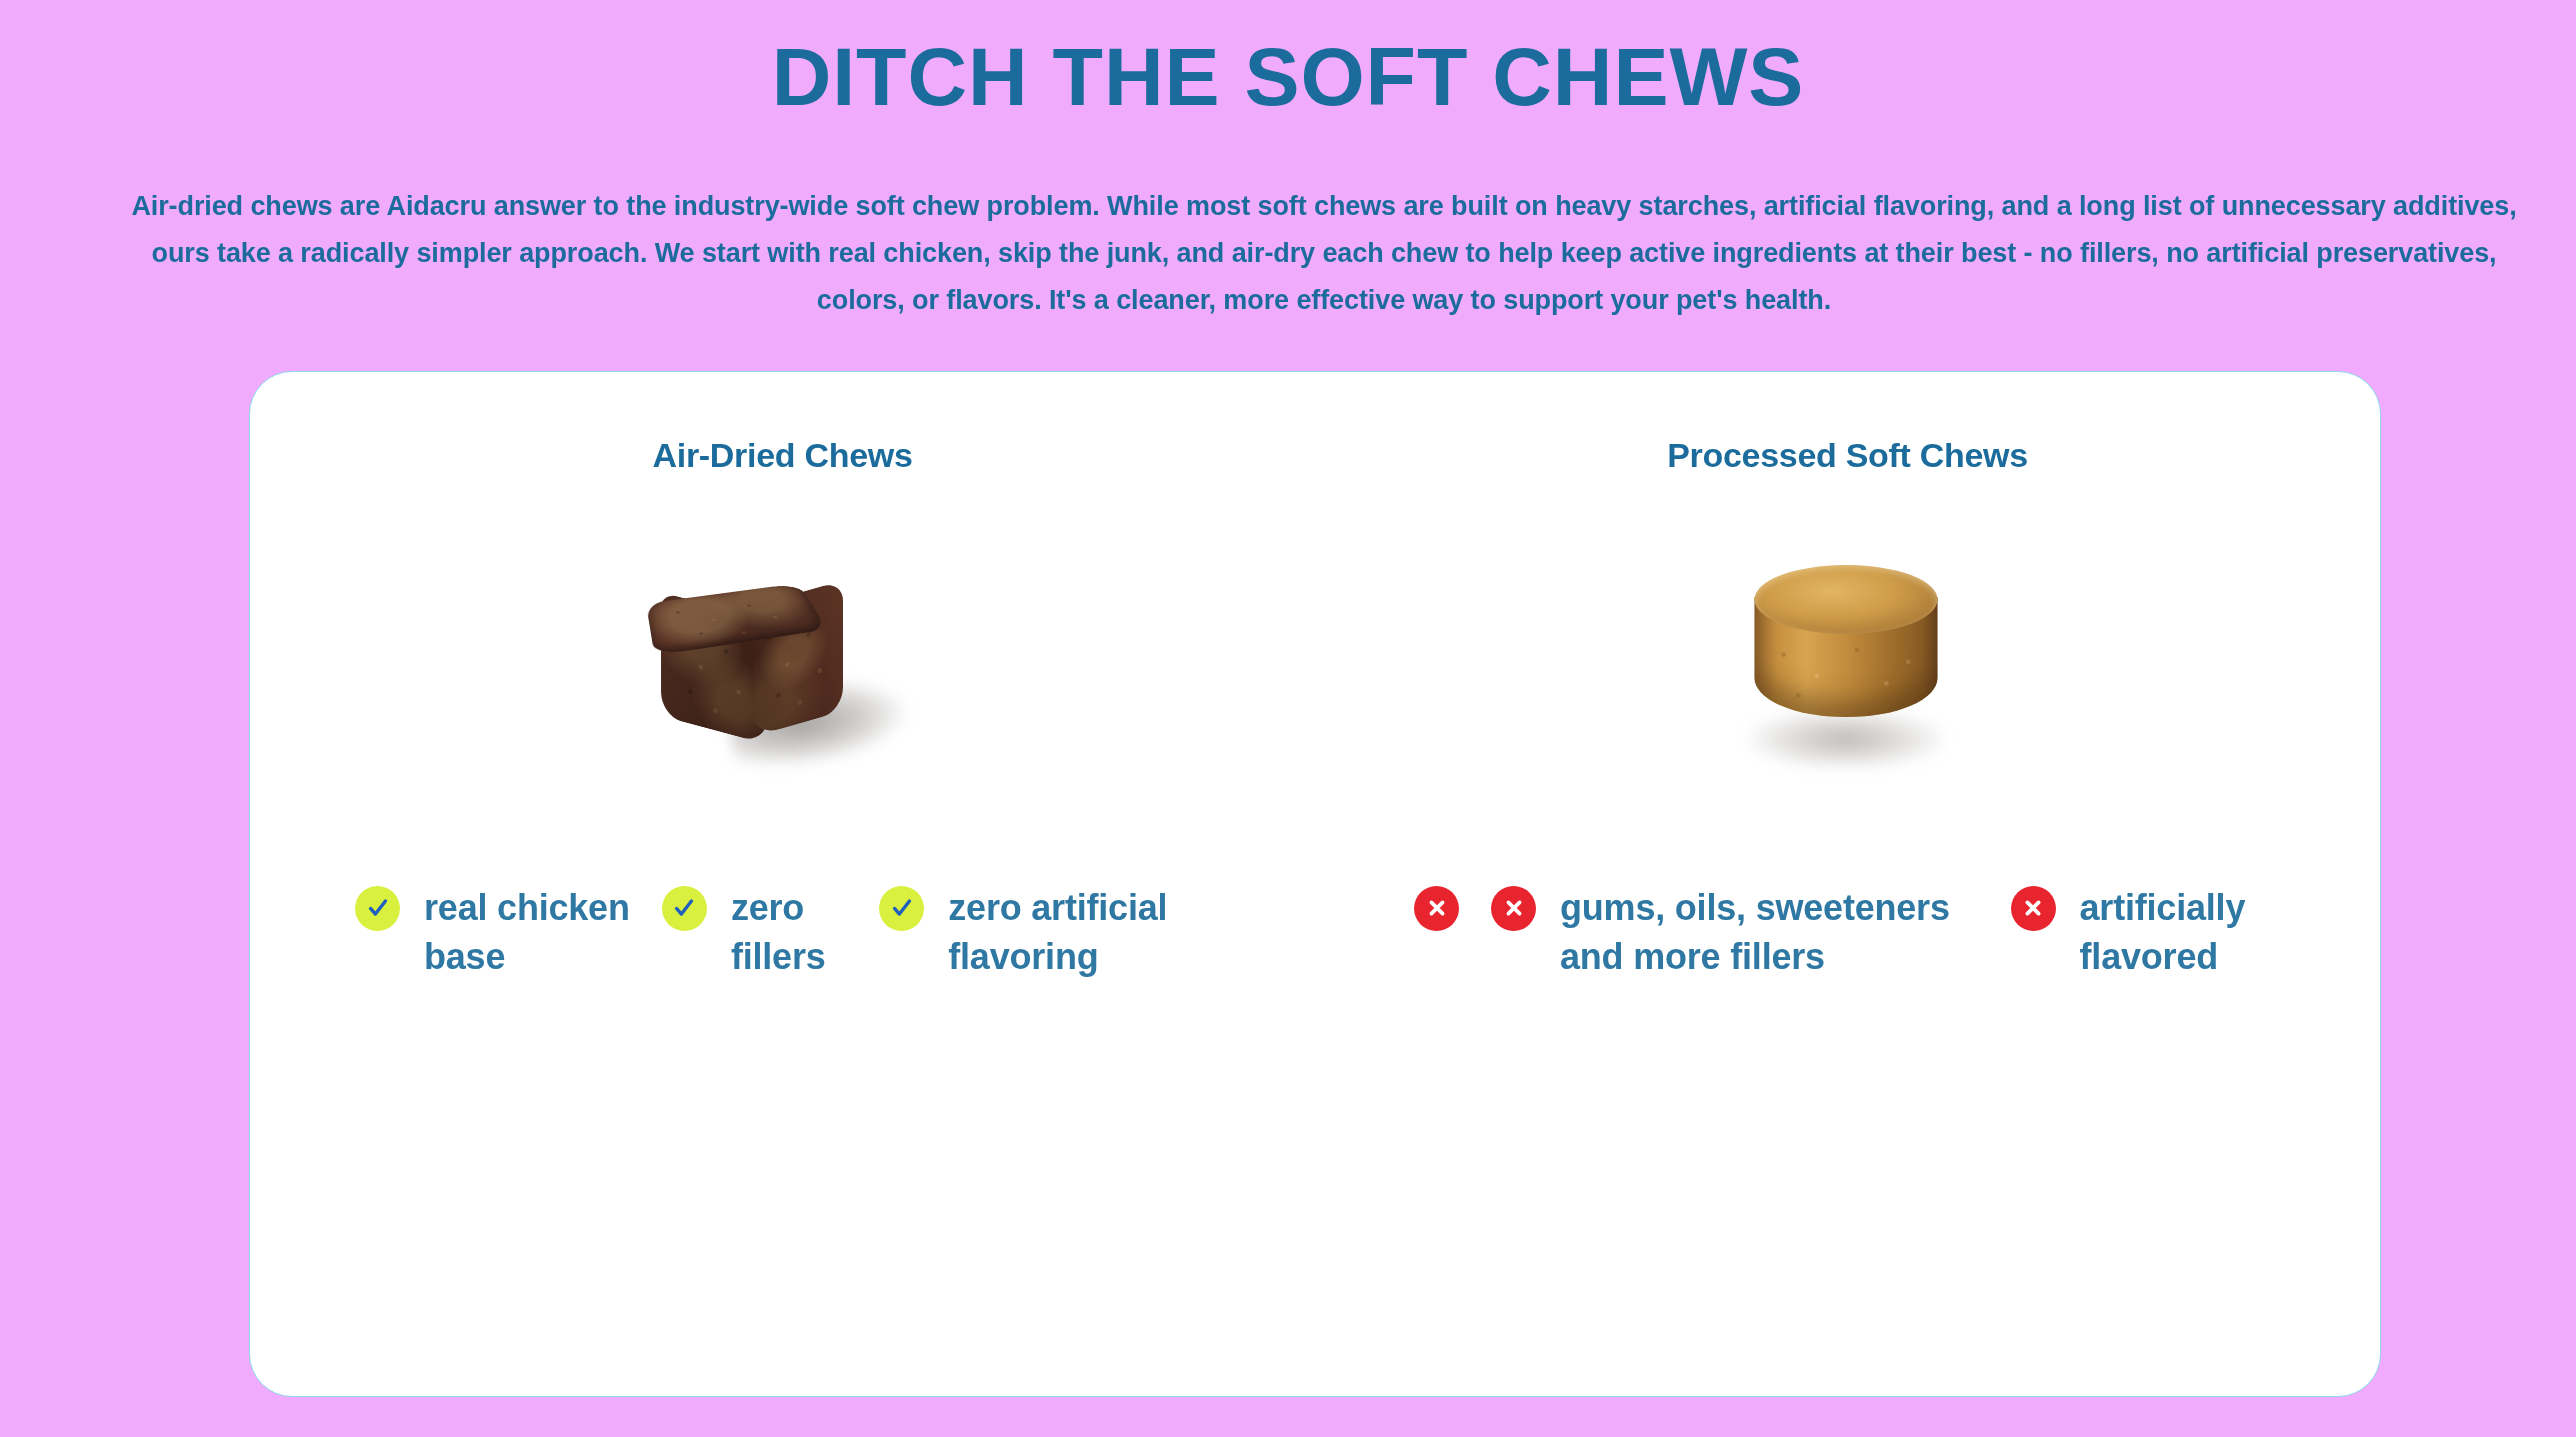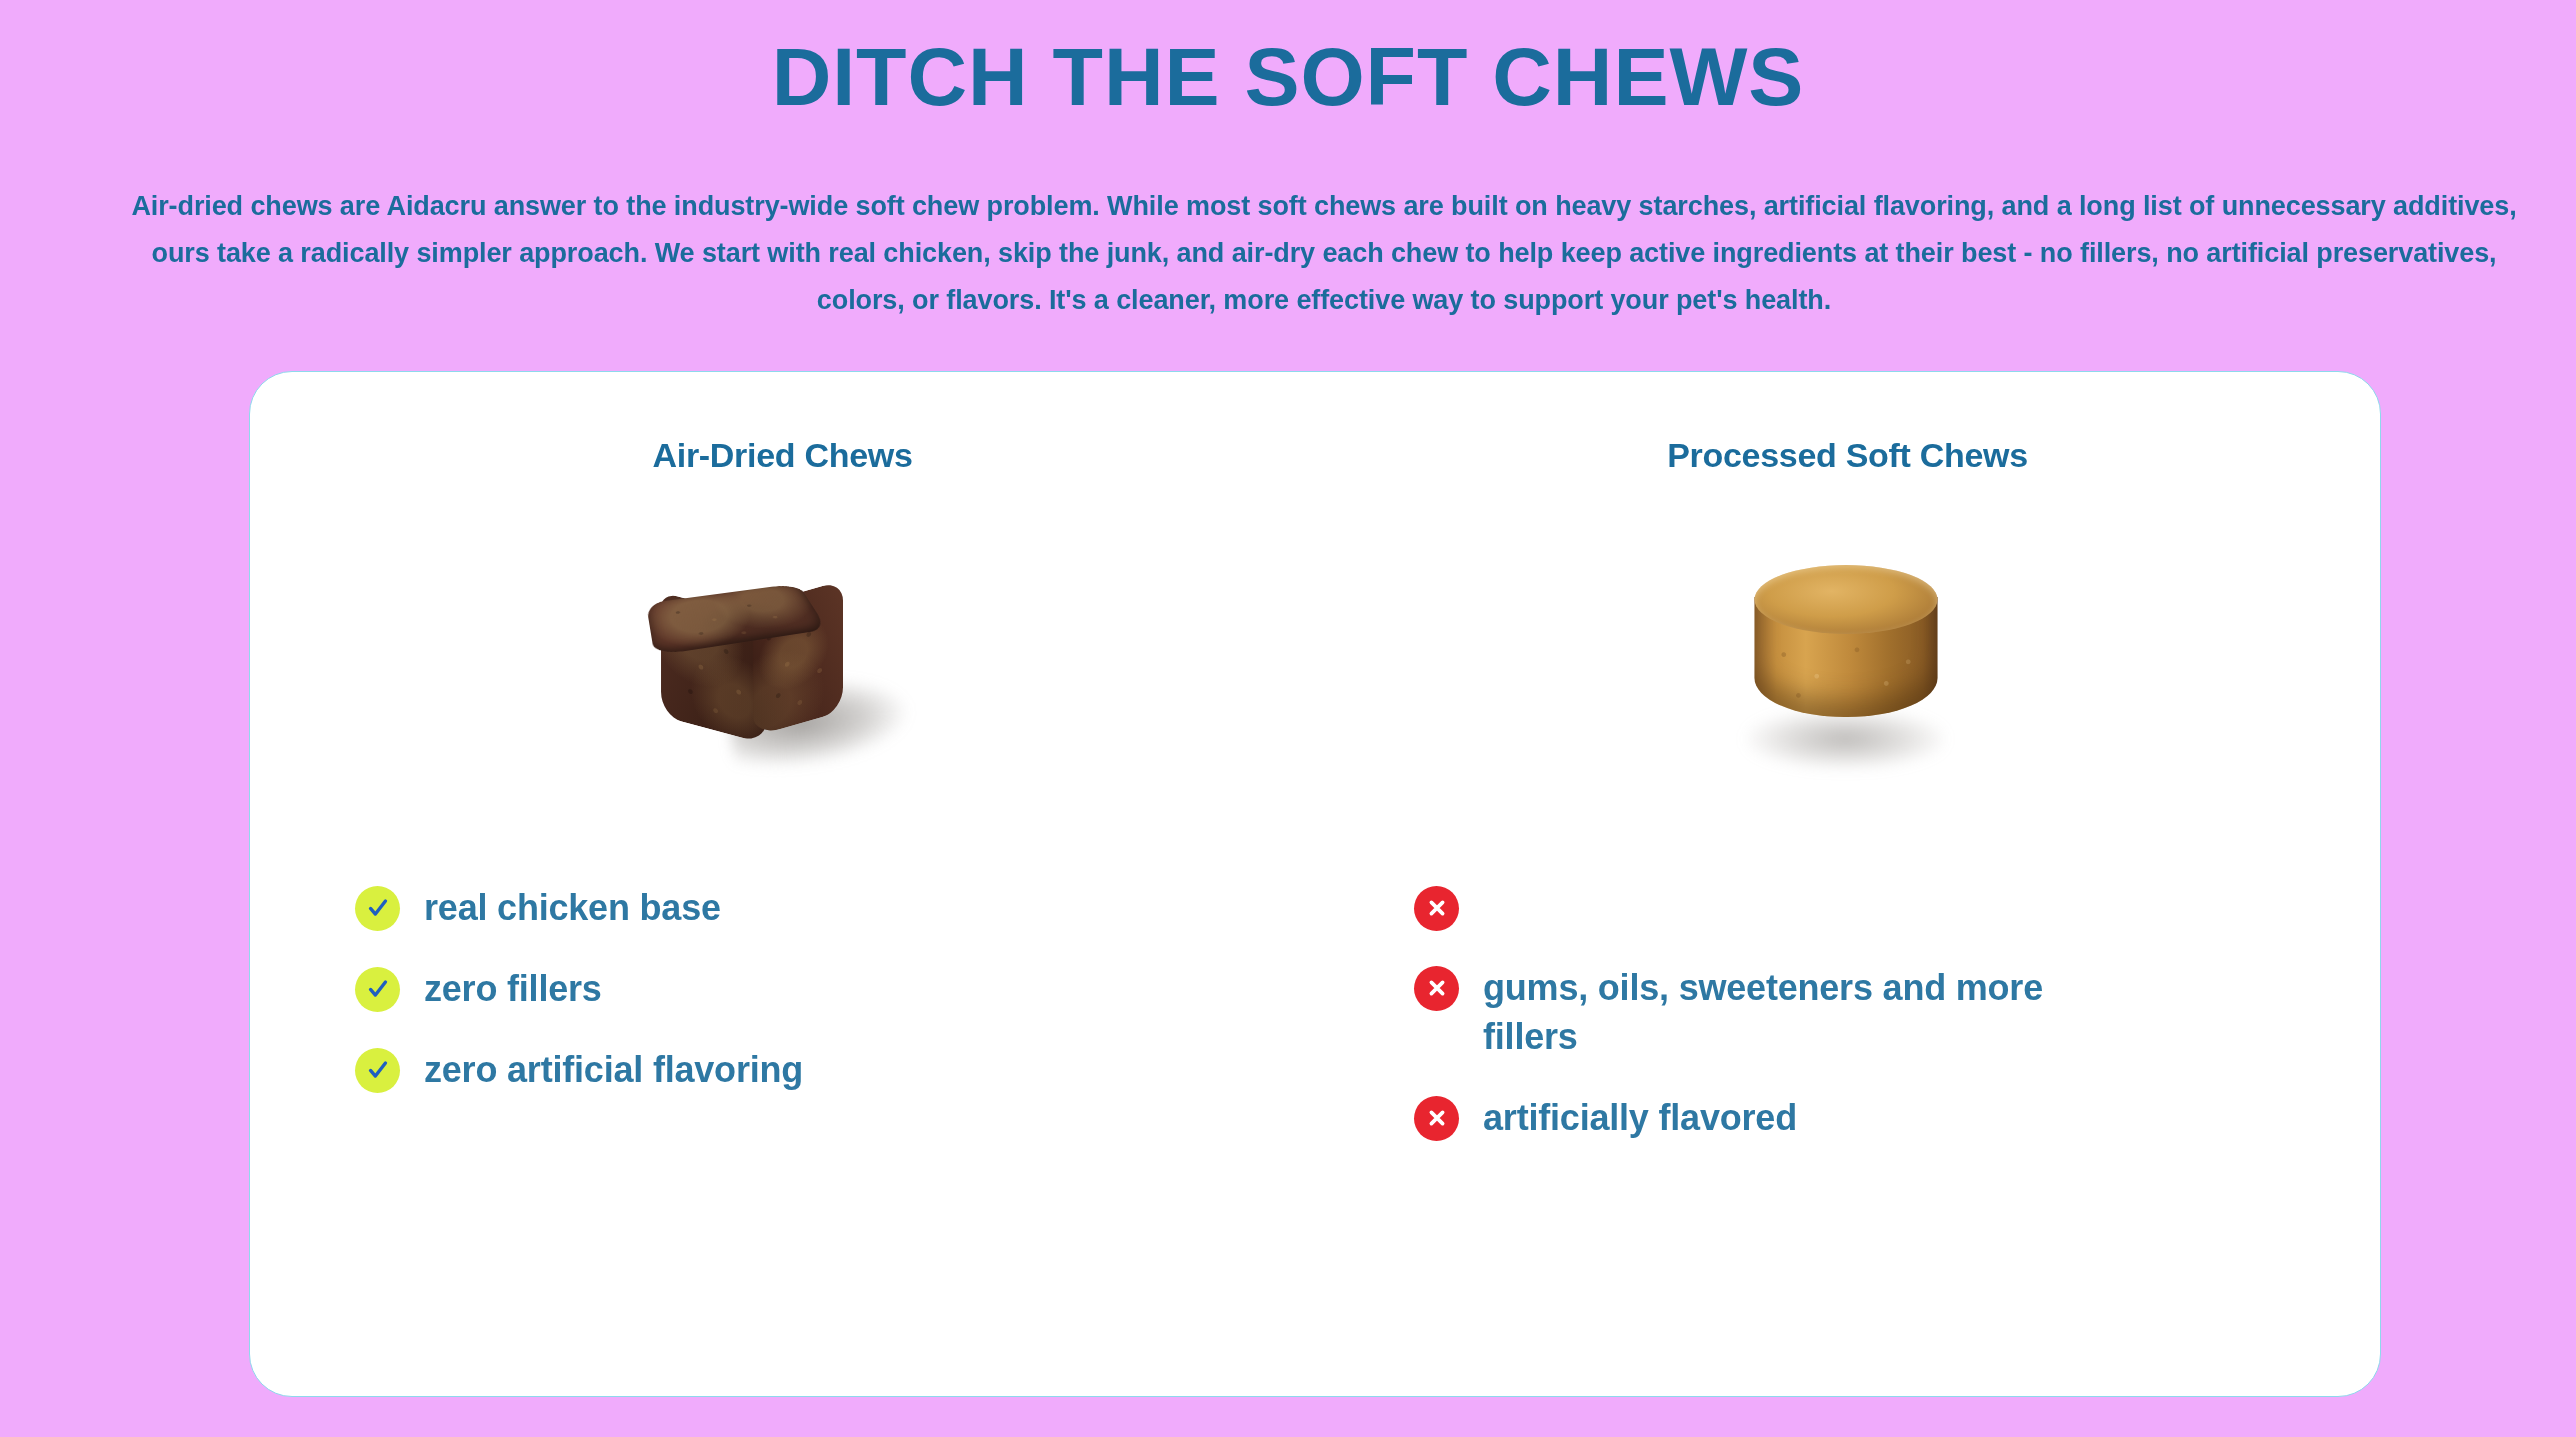--- a/index.html
+++ b/index.html
@@ -248,23 +248,22 @@
     pointer-events: none;
   }
 
   
   .feature-list {
     position: absolute;
     top: 511px;
     left: 105px;
     width: 861px;
     display: flex;
-    flex-direction: column;
+    flex-direction: row;
     gap: 32px;
-    justify-content: flex-end;
   }
   .feature-list.right { left: 99px; }
 
   .feature-item {
     display: flex;
     align-items: flex-start;
     gap: 24px;
   }
 
   .badge {

